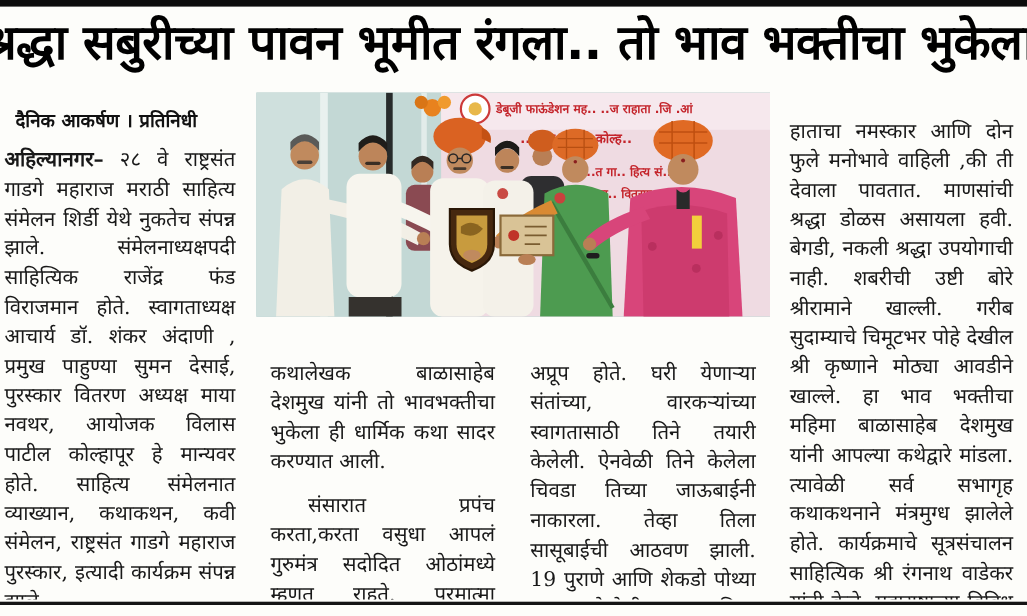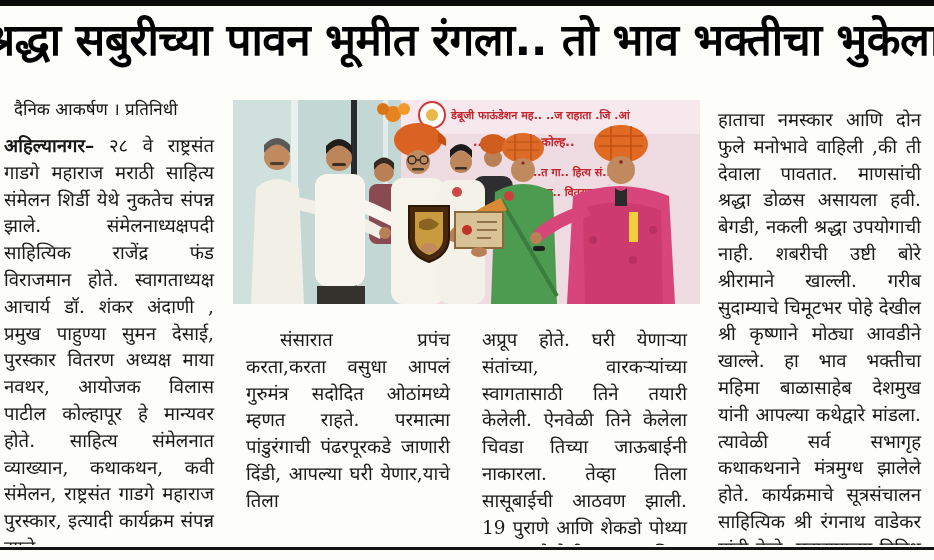--- a/index.html
+++ b/index.html
@@ -18,42 +18,42 @@
 
   .headline {
     position:absolute; left:-16px; top:10px; width:990px; margin:0;
     font-family:"DejaVu Sans", "Liberation Sans", sans-serif;
     font-weight:700; font-size:44px; line-height:1.35;
     color:#000; white-space:nowrap; letter-spacing:-0.5px;
   }
 
   .byline {
     font-family:"DejaVu Sans", "Liberation Sans", sans-serif;
-    font-weight:400; font-size:17px; color:#111;
+    font-weight:700; font-size:17px; color:#111;
     margin:0 0 9px 14px;
   }
 
   .col { position:absolute; overflow:hidden; }
   .col-left  { left:0;   top:97px;  width:227px; height:448px; }
   .col-mid-a { left:233px; top:314px; width:230px; height:231px; }
   .col-mid-b { left:469px; top:314px; width:231px; height:231px; }
   .col-right { left:705px; top:94px; width:229px; height:451px; }
 
   .shift-clip { margin-left:-9px; }
 
   .body-text {
     margin:13px; font-size:18.5px; line-height:26.8px;
     text-align:justify; text-justify:inter-word; color:#181818;
   }
   .body-text + .body-text { margin-top:0; }
   .lead-indent { text-indent:34px; }
   .dateline { font-weight:700; }
 
   .photo-wrap {
-    position:absolute; left:233px; top:100px; width:467px; height:204px;
+    position:absolute; left:233px; top:84px; width:467px; height:204px;
     overflow:hidden; background:#c3d8d5;
   }
   .photo-wrap svg { display:block; width:467px; height:204px; }
   .banner-text {
     font-family:"DejaVu Sans", "Liberation Sans", sans-serif;
     font-weight:700; fill:#c4242b;
   }
 </style>
 </head>
 <body>
@@ -187,20 +187,21 @@
         <rect x="222" y="112" width="48" height="36" fill="#d9c396" stroke="#8a6a3a" stroke-width="2"></rect>
         <circle cx="234" cy="130" r="5" fill="#c03328"></circle>
         <path d="M244,122 h20 M244,130 h20 M244,138 h14" stroke="#7a5c30" stroke-width="1.6"></path>
       </g>
       <ellipse cx="246" cy="152" rx="8" ry="5" fill="#b97f55"></ellipse>
       <ellipse cx="196" cy="148" rx="8" ry="5" fill="#c08a5e"></ellipse>
     </svg>
   </div>
 
   <div class="col col-mid-a">
+    <p class="body-text">कथालेखक बाळासाहेब देशमुख यांनी तो भावभक्तीचा भुकेला ही धार्मिक कथा सादर करण्यात आली.</p>
     <p class="body-text lead-indent">संसारात प्रपंच करता,करता वसुधा आपलं गुरुमंत्र सदोदित ओठांमध्ये म्हणत राहते. परमात्मा पांडुरंगाची पंढरपूरकडे जाणारी दिंडी, आपल्या घरी येणार,याचे तिला</p>
   </div>
 
   <div class="col col-mid-b">
     <p class="body-text">अप्रूप होते. घरी येणाऱ्या संतांच्या, वारकऱ्यांच्या स्वागतासाठी तिने तयारी केलेली. ऐनवेळी तिने केलेला चिवडा तिच्या जाऊबाईनी नाकारला. तेव्हा तिला सासूबाईची आठवण झाली. 19 पुराणे आणि शेकडो पोथ्या श्रवण केलेली सासू तिला म्हणत असे देवाला आपलेसे करण्यासाठी दोन</p>
   </div>
 
   <div class="col col-right">
     <p class="body-text">हाताचा नमस्कार आणि दोन फुले मनोभावे वाहिली ,की ती देवाला पावतात. माणसांची श्रद्धा डोळस असायला हवी. बेगडी, नकली श्रद्धा उपयोगाची नाही. शबरीची उष्टी बोरे श्रीरामाने खाल्ली. गरीब सुदाम्याचे चिमूटभर पोहे देखील श्री कृष्णाने मोठ्या आवडीने खाल्ले. हा भाव भक्तीचा महिमा बाळासाहेब देशमुख यांनी आपल्या कथेद्वारे मांडला. त्यावेळी सर्व सभागृह कथाकथनाने मंत्रमुग्ध झालेले होते. कार्यक्रमाचे सूत्रसंचालन साहित्यिक श्री रंगनाथ वाडेकर यांनी केले. महाराष्ट्राच्या विविध भागातून साहित्यिक मोठ्या संख्येने संमेलनात हजर होते.</p>
   </div>

